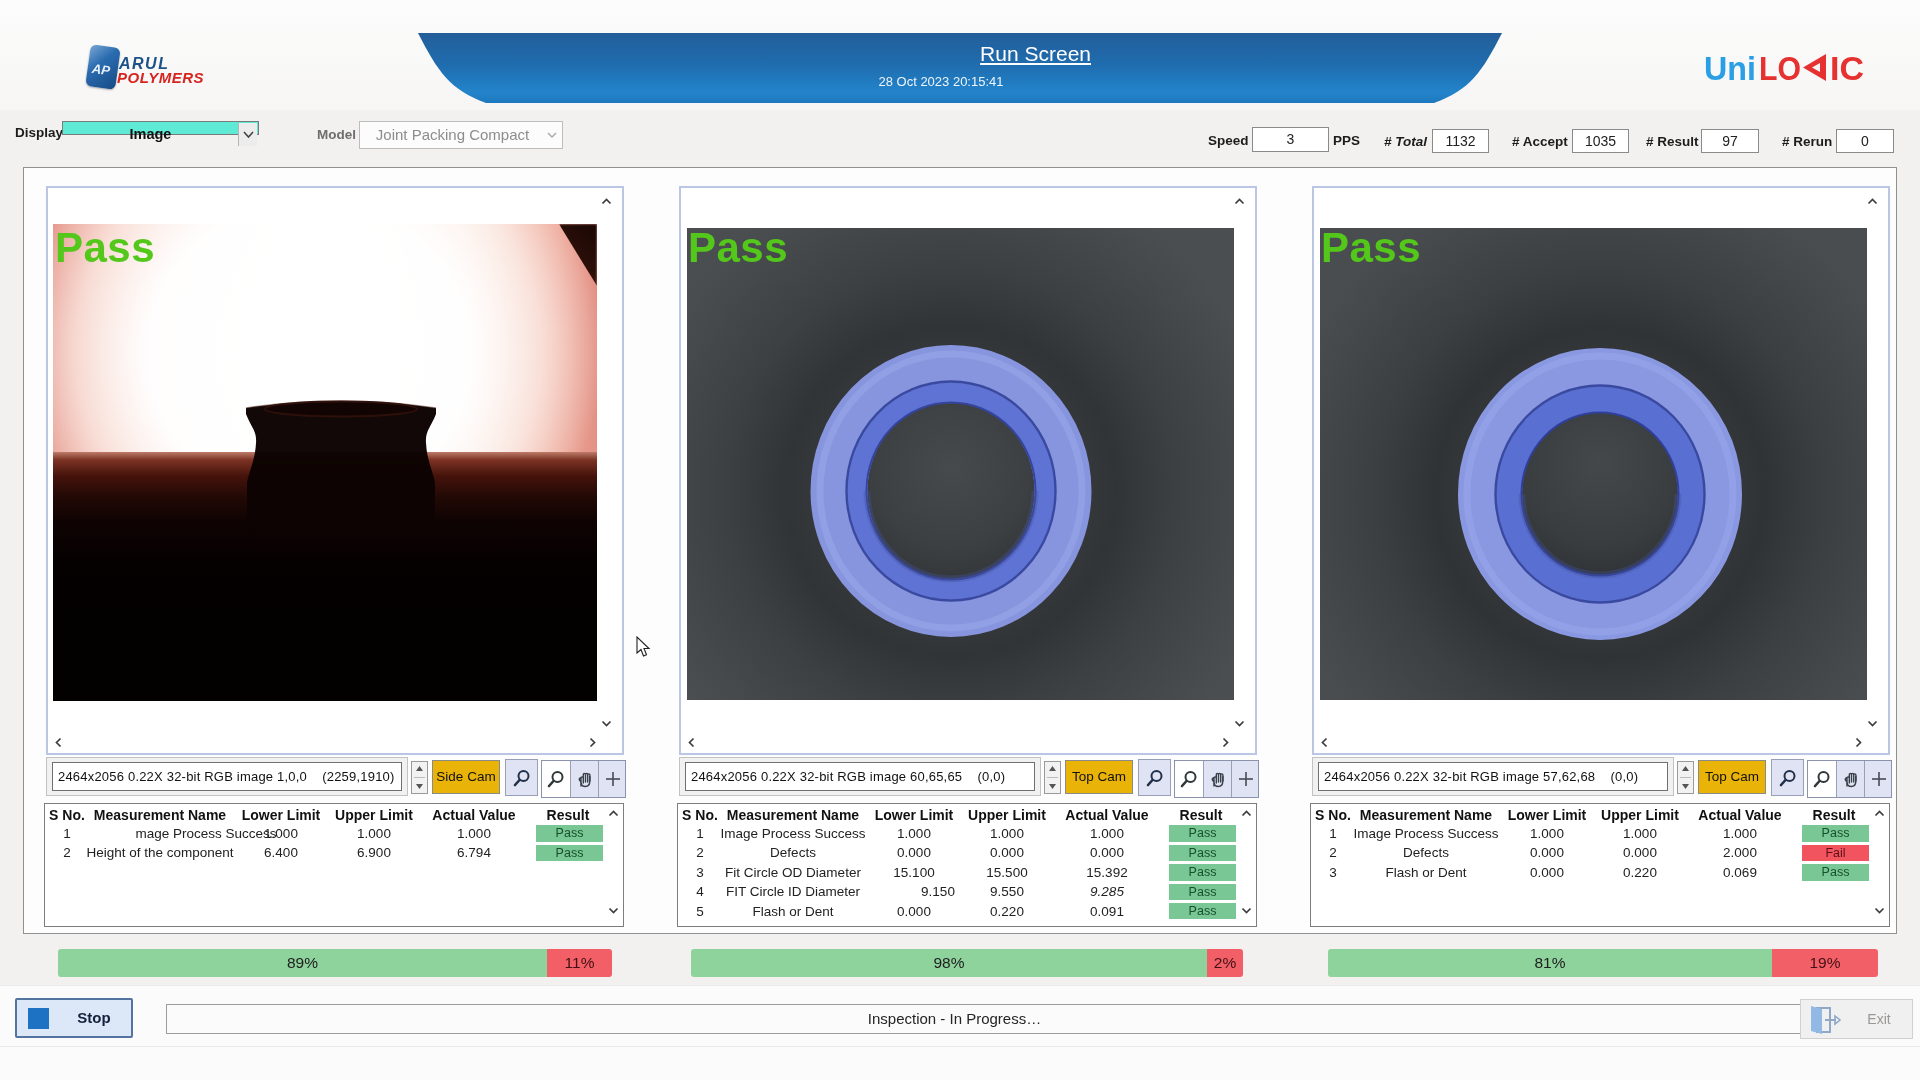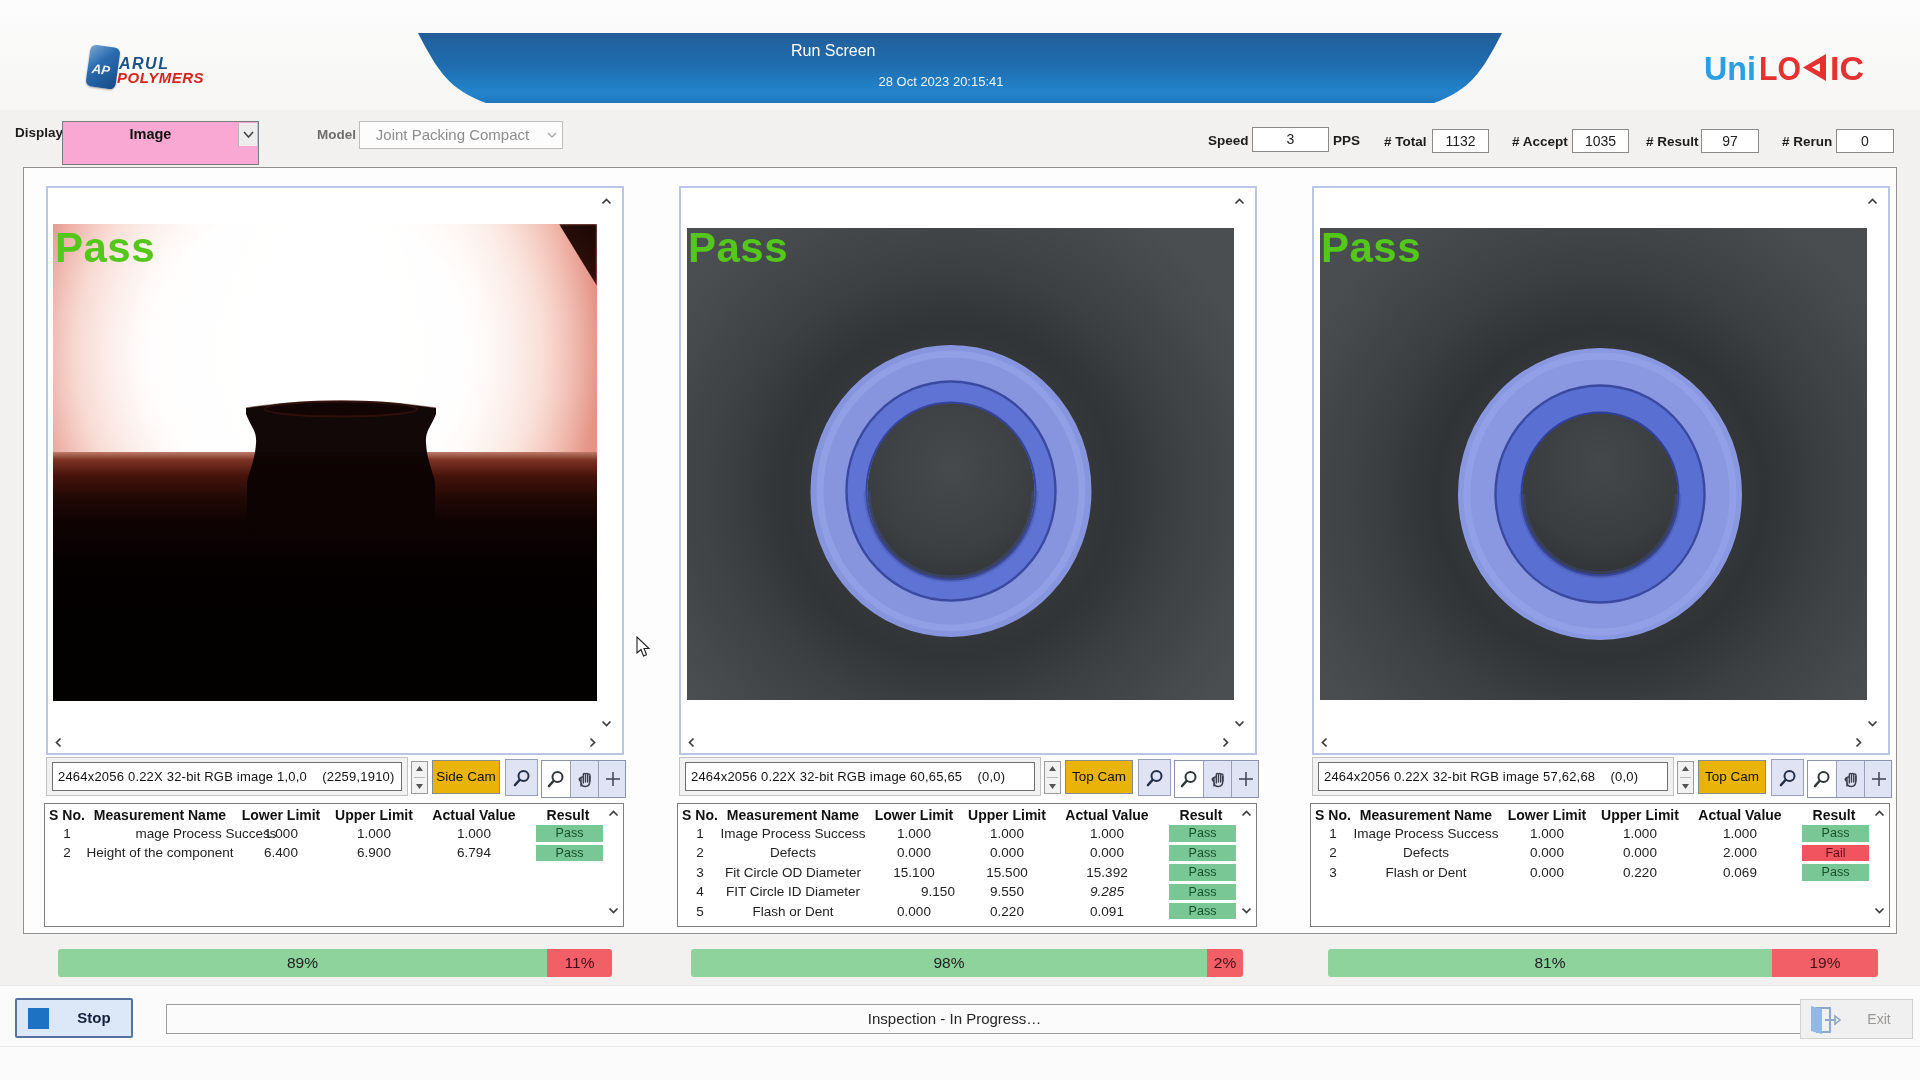--- a/index.html
+++ b/index.html
@@ -28,55 +28,55 @@
 <defs>
       <linearGradient id="bg1" x1="0" y1="0" x2="0" y2="1">
 <stop offset="0" stop-color="#235e9a"></stop>
         <stop offset="0.45" stop-color="#1f6cae"></stop>
 <stop offset="0.85" stop-color="#2384cb"></stop>
         <stop offset="1" stop-color="#1e78bd"></stop>
       </linearGradient>
     </defs>
 <path d="M10,1 C30,40 42,58 78,71 L1026,71 C1062,58 1074,40 1094,1 Z" fill="url(#bg1)"></path>
 </svg>
-<div class="a" style="left:791px;top:42px;width:300px;text-align:left;font-size:16px;color:#fff;">Run Screen</div>
+<div class="a" style="left:791px;top:42px;width:300px;text-align:right;font-size:21px;color:#fff;text-decoration:underline;">Run Screen</div>
 <div class="a" style="left:791px;top:74px;width:300px;text-align:center;font-size:13px;color:#eef4fa;">28 Oct 2023 20:15:41</div>
 
 <div class="a" style="left:88px;top:46px;width:30px;height:42px;background:linear-gradient(135deg,#7aa6d4,#2a6cb0 40%,#174a85);border-radius:6px;transform:rotate(8deg);box-shadow:0 1px 2px rgba(0,0,0,.3);"></div>
 <div class="a" style="left:92px;top:62px;font-size:13px;font-weight:bold;font-style:italic;color:#e8f0fa;transform:rotate(8deg);">AP</div>
 <div class="a" style="left:119px;top:55px;font-size:16px;font-weight:bold;font-style:italic;color:#1d5288;letter-spacing:1.5px;">ARUL</div>
 <div class="a" style="left:117px;top:69px;font-size:15px;font-weight:bold;font-style:italic;color:#d6251f;letter-spacing:0.5px;">POLYMERS</div>
 
 <svg class="a" style="left:1704px;top:52px;" width="190" height="34" viewBox="0 0 190 34">
 <text x="0" y="28" font-family="Liberation Sans" font-size="33" font-weight="bold" fill="#2b9fe6" textLength="52" lengthAdjust="spacingAndGlyphs">Uni</text>
 <text x="55" y="28" font-family="Liberation Sans" font-size="33" font-weight="bold" fill="#e63131" textLength="42" lengthAdjust="spacingAndGlyphs">LO</text>
 <path d="M122,2 L99,15.5 L122,29 Z" fill="#e63131"></path>
 <path d="M108,15.5 L116,11 L116,20 Z" fill="#f4f4f4"></path>
 <text x="126" y="28" font-family="Liberation Sans" font-size="33" font-weight="bold" fill="#e63131" textLength="34" lengthAdjust="spacingAndGlyphs">IC</text>
 </svg>
 
 <div class="a lbl" style="left:15px;top:125px;">Display</div>
-<div class="a" style="left:62px;top:121px;width:197px;height:44px;background:#f9a8d4;border:1px solid #7a7a7a;">
+<div class="a" style="left:62px;top:121px;width:197px;height:14px;background:#5eead4;border:1px solid #7a7a7a;">
  <div class="a" style="left:0;top:0;width:175px;height:25px;text-align:center;line-height:25px;font-weight:bold;font-size:14.5px;color:#111;">Image</div>
  <div class="a" style="right:1px;top:1px;width:19px;height:23px;background:#ececec;border-left:1px solid #b5b5b5;">
   <svg width="19" height="23">
         <polyline points="5,9 9.5,14 14,9" fill="none" stroke="#444" stroke-width="1.6"></polyline>
       </svg></div>
 </div>
 <div class="a" style="left:317px;top:127px;font-size:13.5px;color:#6e6e6e;font-weight:bold;">Model</div>
 <div class="a" style="left:359px;top:121px;width:204px;height:28px;background:#fcfcfc;border:1px solid #bdbdbd;">
  <div class="a" style="left:0;top:0;width:185px;height:26px;text-align:center;line-height:26px;font-size:15px;color:#8d8d8d;">Joint Packing Compact</div>
  <svg class="a" style="right:2px;top:3px;" width="16" height="20">
       <polyline points="4,8 8,12 12,8" fill="none" stroke="#aaa" stroke-width="1.4"></polyline>
     </svg>
 </div>
 <div class="a lbl" style="left:1208px;top:133px;">Speed</div>
 <div class="a box" style="left:1252px;top:127px;width:77px;height:25px;line-height:23px;">3</div>
 <div class="a lbl" style="left:1333px;top:133px;">PPS</div>
-<div class="a lbl" style="left:1384px;top:134px;"># Total</div>
+<div class="a lbl" style="left:1384px;top:134px;font-style:italic;"># Total</div>
 <div class="a box" style="left:1432px;top:129px;width:57px;height:24px;line-height:22px;">1132</div>
 <div class="a lbl" style="left:1512px;top:134px;"># Accept</div>
 <div class="a box" style="left:1572px;top:129px;width:57px;height:24px;line-height:22px;">1035</div>
 <div class="a lbl" style="left:1646px;top:134px;"># Result</div>
 <div class="a box" style="left:1701px;top:129px;width:58px;height:24px;line-height:22px;">97</div>
 <div class="a lbl" style="left:1782px;top:134px;"># Rerun</div>
 <div class="a box" style="left:1836px;top:129px;width:58px;height:24px;line-height:22px;">0</div>
 
 <div class="a" style="left:23px;top:167px;width:1874px;height:767px;background:#fdfdfd;border:1.5px solid #909090;"></div>
 <div class="view" style="left:46px;top:186px;width:578px;height:569px;"></div>

